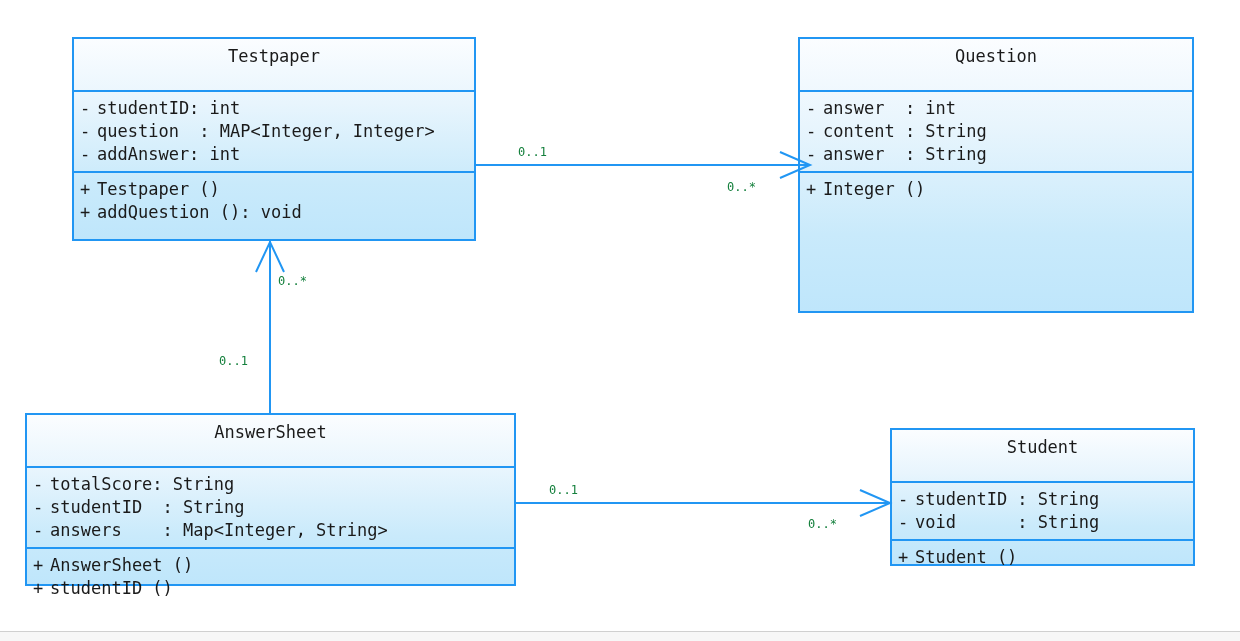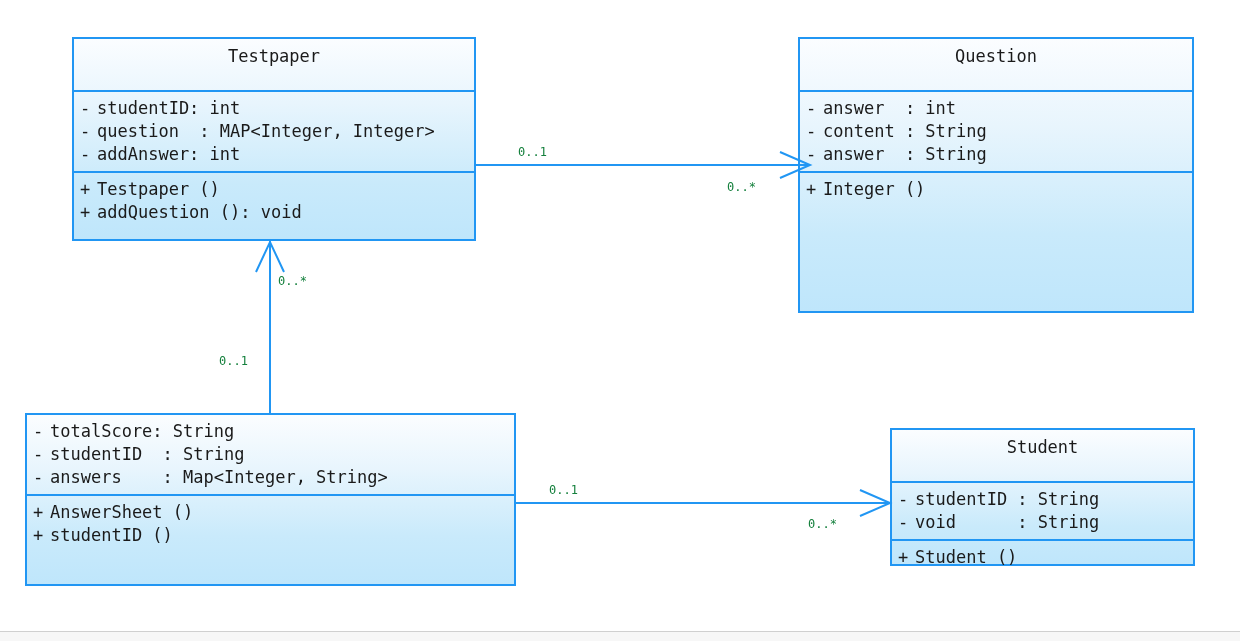--- a/index.html
+++ b/index.html
@@ -149,20 +149,21 @@
     </div>
     <div class="uml-compartment last">
       <div class="uml-member">
         <span class="uml-vis">+</span>
         <span class="uml-sig">Integer ()</span>
       </div>
     </div>
   </div>
 
   <div class="uml-class" style="left:25px; top:413px; width:491px; height:173px;">
+    <div class="uml-title">AnswerSheet</div>
     <div class="uml-compartment">
       <div class="uml-member">
         <span class="uml-vis">-</span>
         <span class="uml-sig">totalScore: String</span>
       </div>
       <div class="uml-member">
         <span class="uml-vis">-</span>
         <span class="uml-sig">studentID  : String</span>
       </div>
       <div class="uml-member">

